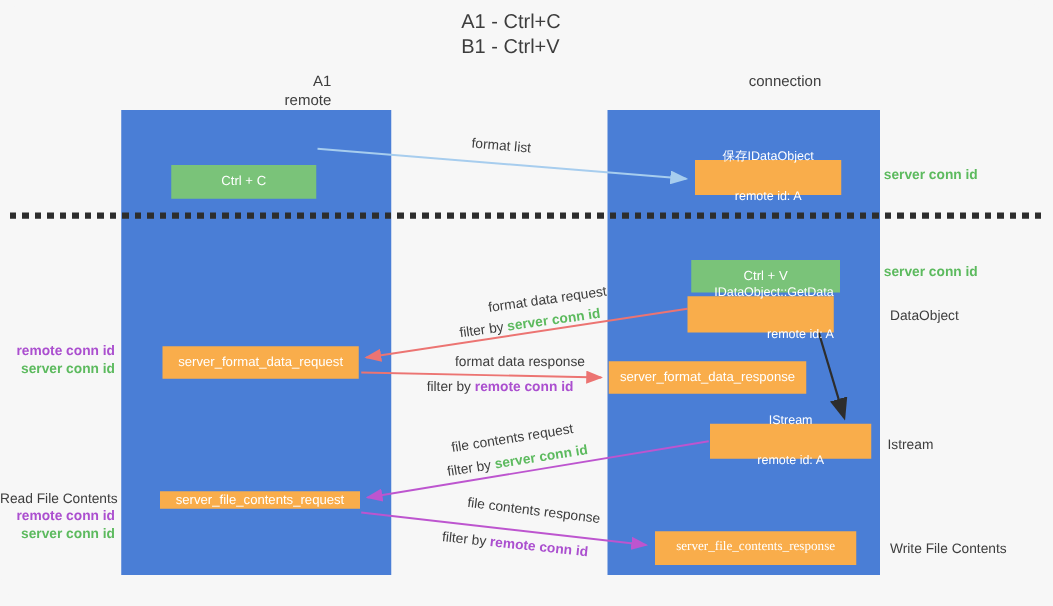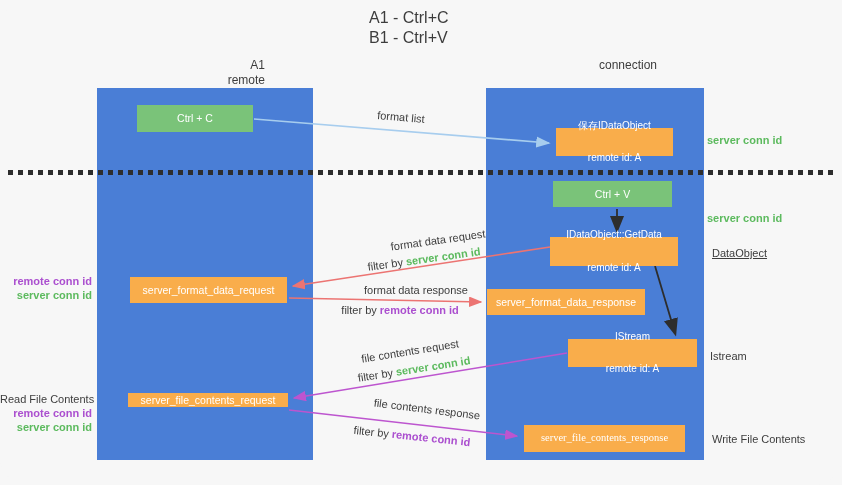--- a/index.html
+++ b/index.html
@@ -37,21 +37,21 @@
   .f-blue{fill:var(--arrow-blue);}
   .f-black{fill:var(--arrow-black);}
   .f-red{fill:var(--arrow-red);}
   .f-purple{fill:var(--arrow-purple);}
   .box{
     position:absolute;display:flex;flex-direction:column;
     align-items:center;justify-content:center;
     color:#fff;text-align:center;font-size:10.5px;line-height:12.5px;
     white-space:nowrap;
   }
-  .box.green{background:var(--box-green,#7ac379);}
+  .box.green{background:var(--box-green,#7ac379);margin-top:27px;}
   .box.orange{background:var(--box-orange,#f9ad4b);gap:20px;}
   .flab{
     position:absolute;font-size:11px;white-space:nowrap;
     color:var(--text-dark,#3d3d3d);
     transform:translate(-50%,-50%) rotate(var(--r,0deg));
   }
   .slab{
     position:absolute;font-size:11px;white-space:nowrap;
     color:var(--text-dark,#3d3d3d);line-height:14px;
   }
@@ -112,21 +112,21 @@
 
   <div class="box orange" style="left:556px;top:128px;width:117px;height:28px;font-size:10px;">
     <div>保存IDataObject</div>
     <div>remote id: A</div>
   </div>
 
   <div class="box green" style="left:553px;top:181px;width:119px;height:26px;">
     <div>Ctrl + V</div>
   </div>
 
-  <div class="box orange" style="left:550px;top:237px;width:128px;height:29px;font-size:10px;">
+  <div class="box orange" style="left:550px;top:237px;width:117px;height:29px;font-size:10px;align-items:flex-end;">
     <div>IDataObject::GetData</div>
     <div>remote id: A</div>
   </div>
 
   <div class="box orange" style="left:130px;top:277px;width:157px;height:26px;">
     <div>server_format_data_request</div>
   </div>
 
   <div class="box orange" style="left:487px;top:289px;width:158px;height:26px;">
     <div>server_format_data_response</div>
@@ -154,21 +154,21 @@
   <div class="flab" style="left:400px;top:310px;"><span>filter by </span><span class="purple-t">remote conn id</span></div>
 
   <div class="flab" style="left:410px;top:351px;--r:-9deg;">file contents request</div>
   <div class="flab" style="left:414px;top:369px;--r:-9deg;"><span>filter by </span><span class="green-t">server conn id</span></div>
 
   <div class="flab" style="left:427px;top:409px;--r:7deg;">file contents response</div>
   <div class="flab" style="left:412px;top:436px;--r:6deg;"><span>filter by </span><span class="purple-t">remote conn id</span></div>
 
   <div class="slab green-t" style="left:707px;top:133px;">server conn id</div>
   <div class="slab green-t" style="left:707px;top:211px;">server conn id</div>
-  <div class="slab" style="left:712px;top:246px;text-decoration:underline;">DataObject</div>
+  <div class="slab" style="left:712px;top:246px;">DataObject</div>
   <div class="slab" style="left:710px;top:349px;">Istream</div>
   <div class="slab" style="left:712px;top:432px;">Write File Contents</div>
 
   <div class="slab right-align" style="left:0px;top:274px;width:92px;">
     <div class="purple-t">remote conn id</div>
     <div class="green-t">server conn id</div>
   </div>
 
   <div class="slab right-align" style="left:0px;top:392px;width:92px;">Read File Contents</div>
 

